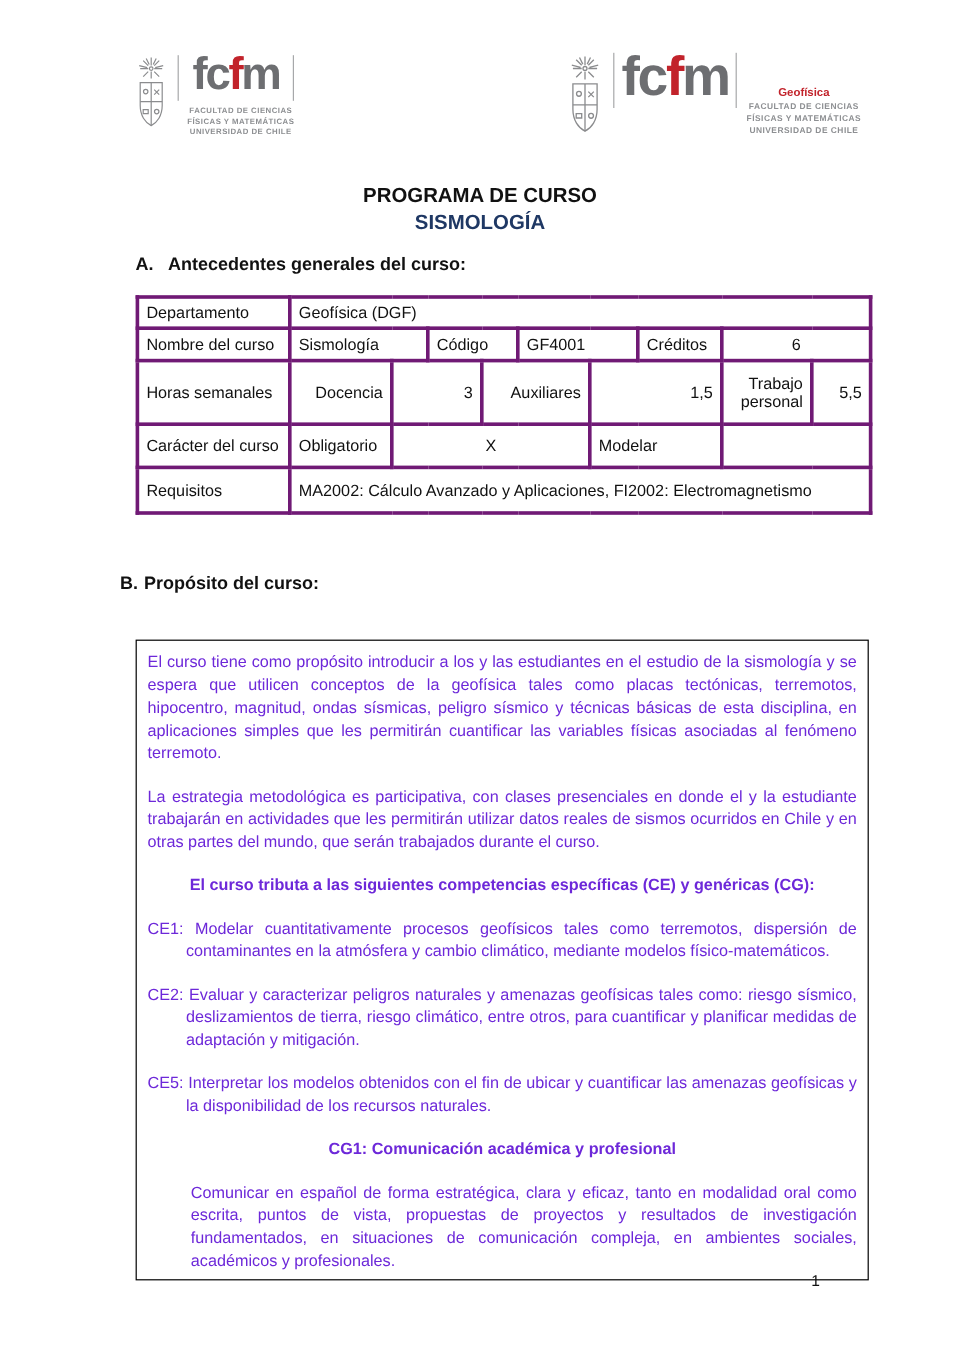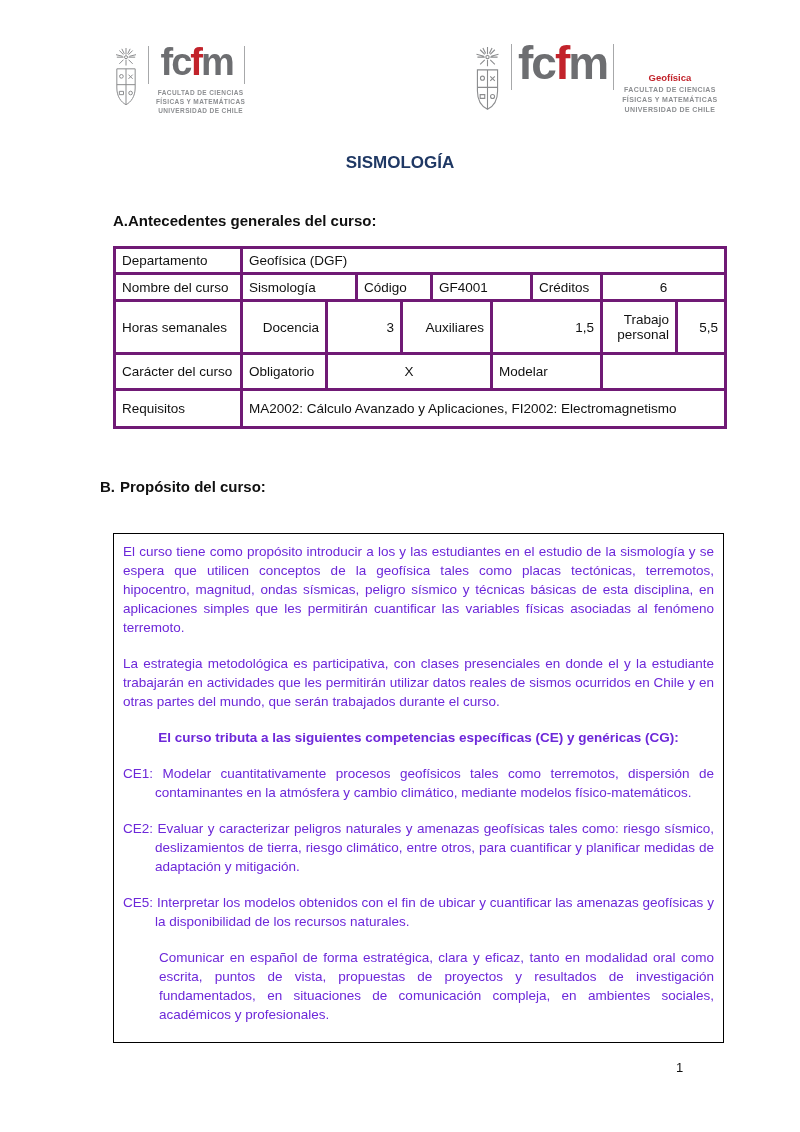--- a/index.html
+++ b/index.html
@@ -44,21 +44,21 @@
   .logo-right-text .logo-sublines { margin-left: 0; margin-top: 1px; font-size: 7px; }
 
   
   .title-block { position: absolute; top: 151px; left: 0; width: 100%; text-align: center; }
   .doc-title    { font-size: 17px; font-weight: bold; color: #111; line-height: 23px; }
   .doc-subtitle { font-size: 17px; font-weight: bold; color: #1f3864; line-height: 23px; }
 
   
   .heading { position: absolute; font-size: 15px; font-weight: bold; color: #111; }
   .heading-a { left: 113px; top: 212px; }
-  .heading-a .ht { }
+  .heading-a .ht { margin-left: 12px; }
   .heading-b { left: 100px; top: 478px; }
   .heading-b .ht { margin-left: 5px; }
 
   
   table.course {
     position: absolute; left: 113px; top: 246px;
     width: 611px;
     border-collapse: collapse;
     table-layout: fixed;
     font-size: 13.5px;
@@ -134,20 +134,21 @@
       <div class="dept-label">Geofísica</div>
       <div class="logo-sublines">
         <div>FACULTAD DE CIENCIAS</div>
         <div>FÍSICAS Y MATEMÁTICAS</div>
         <div>UNIVERSIDAD DE CHILE</div>
       </div>
     </div>
   </div>
 
   <div class="title-block">
+    <div class="doc-title">PROGRAMA DE CURSO</div>
     <div class="doc-subtitle">SISMOLOGÍA</div>
   </div>
 
   <div class="heading heading-a"><span>A.</span><span class="ht">Antecedentes generales del curso:</span></div>
 
   <table class="course">
     <colgroup>
       <col style="width:127px">
         <col style="width:85px">
         <col style="width:30px">
@@ -197,18 +198,19 @@
 
   <div class="heading heading-b"><span>B.</span><span class="ht">Propósito del curso:</span></div>
 
   <div class="purpose-box">
     <p>El curso tiene como propósito introducir a los y las estudiantes en el estudio de la sismología y se espera que utilicen conceptos de la geofísica tales como placas tectónicas, terremotos, hipocentro, magnitud, ondas sísmicas, peligro sísmico y técnicas básicas de esta disciplina, en aplicaciones simples que les permitirán cuantificar las variables físicas asociadas al fenómeno terremoto.</p>
     <p>La estrategia metodológica es participativa, con clases presenciales en donde el y la estudiante trabajarán en actividades que les permitirán utilizar datos reales de sismos ocurridos en Chile y en otras partes del mundo, que serán trabajados durante el curso.</p>
     <p class="short">El curso tributa a las siguientes competencias específicas (CE) y genéricas (CG):</p>
     <p class="hang">CE1: Modelar cuantitativamente procesos geofísicos tales como terremotos, dispersión de contaminantes en la atmósfera y cambio climático, mediante modelos físico-matemáticos.</p>
     <p class="hang">CE2: Evaluar y caracterizar peligros naturales y amenazas geofísicas tales como: riesgo sísmico, deslizamientos de tierra, riesgo climático, entre otros, para cuantificar y planificar medidas de adaptación y mitigación.</p>
     <p class="hang">CE5: Interpretar los modelos obtenidos con el fin de ubicar y cuantificar las amenazas geofísicas y la disponibilidad de los recursos naturales.</p>
+    <p class="hang short">CG1: Comunicación académica y profesional</p>
     <p class="indent">Comunicar en español de forma estratégica, clara y eficaz, tanto en modalidad oral como escrita, puntos de vista, propuestas de proyectos y resultados de investigación fundamentados, en situaciones de comunicación compleja, en ambientes sociales, académicos y profesionales.</p>
   </div>
 
   <div class="page-number">1</div>
 
 </div>
 
 </body></html>

